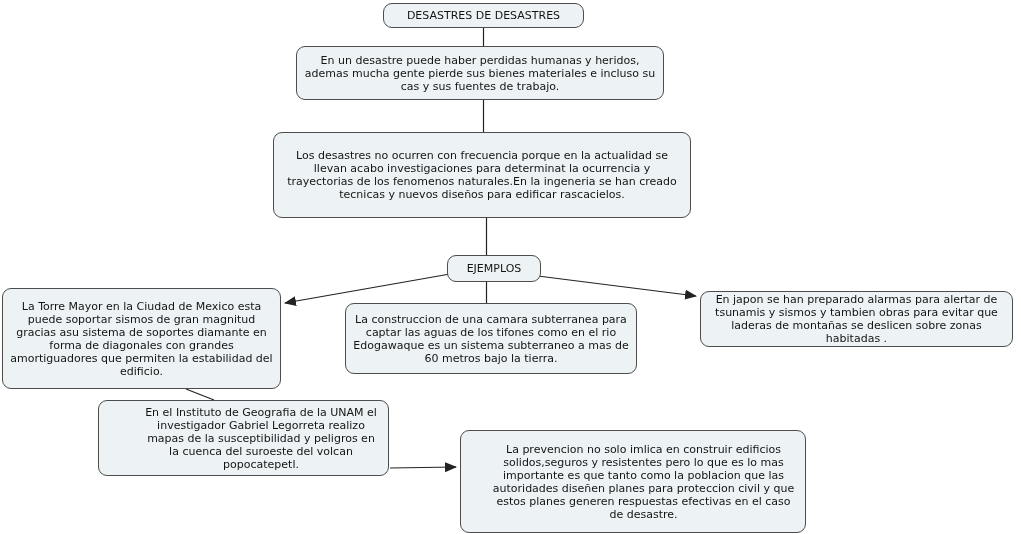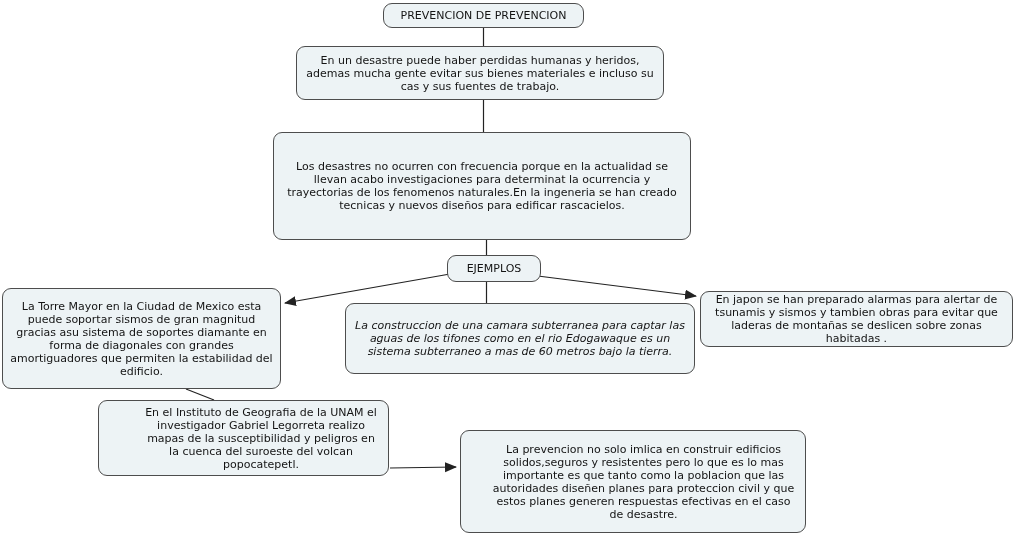--- a/index.html
+++ b/index.html
@@ -42,24 +42,24 @@
     display: flex;
     align-items: center;
     justify-content: center;
     padding: 3px 7px;
     z-index: 1;
     cursor: default;
   }
   
   .n-title         { left: 383px; top: 3px;   width: 201px; height: 25px; }
   .n-impacto       { left: 296px; top: 46px;  width: 368px; height: 54px; }
-  .n-investigacion { left: 273px; top: 132px; width: 418px; height: 108px; }
+  .n-investigacion { left: 273px; top: 132px; width: 418px; height: 86px; }
   .n-ejemplos      { left: 447px; top: 255px; width: 94px;  height: 27px; }
   .n-torre         { left: 2px;   top: 288px; width: 279px; height: 101px; padding: 20px 5px; }
-  .n-camara        { left: 345px; top: 303px; width: 350px; height: 71px; font-style: italic; }
+  .n-camara        { left: 345px; top: 303px; width: 292px; height: 71px; }
   .n-japon         { left: 700px; top: 291px; width: 313px; height: 56px; }
   .n-unam          { left: 98px;  top: 400px; width: 291px; height: 76px; padding-left: 42px; }
   .n-prevencion    { left: 460px; top: 430px; width: 346px; height: 103px; padding-left: 28px; }
 </style>
 </head>
 <body>
 
 <div id="canvas">
 
   <svg id="connector-layer" width="1021" height="534" viewBox="0 0 1021 534">
@@ -71,23 +71,23 @@
   <line x1="483.5" y1="28" x2="483.5" y2="46" stroke="#222222"></line>
       <line x1="483.5" y1="100" x2="483.5" y2="132" stroke="#222222"></line>
       <line x1="486.5" y1="218" x2="486.5" y2="255" stroke="#222222"></line>
       <line x1="450" y1="274" x2="285" y2="303" stroke="#222222" marker-end="url(#arrowhead)"></line>
       <line x1="486.5" y1="282" x2="486.5" y2="303" stroke="#222222"></line>
       <line x1="522" y1="274" x2="696" y2="296" stroke="#222222" marker-end="url(#arrowhead)"></line>
       <line x1="186" y1="389" x2="214" y2="400" stroke="#222222"></line>
       <line x1="390" y1="468" x2="456" y2="467" stroke="#222222" marker-end="url(#arrowhead)"></line>
     </svg>
 
-  <div class="node n-title">PREVENCION DE PREVENCION</div>
+  <div class="node n-title">DESASTRES DE DESASTRES</div>
 
-  <div class="node n-impacto">En un desastre puede haber perdidas humanas y heridos, ademas mucha gente evitar sus bienes materiales e incluso su cas y sus fuentes de trabajo.</div>
+  <div class="node n-impacto">En un desastre puede haber perdidas humanas y heridos, ademas mucha gente pierde sus bienes materiales e incluso su cas y sus fuentes de trabajo.</div>
 
   <div class="node n-investigacion">Los desastres no ocurren con frecuencia porque en la actualidad se llevan acabo investigaciones para determinat la ocurrencia y trayectorias de los fenomenos naturales.En la ingeneria se han creado tecnicas y nuevos diseños para edificar rascacielos.</div>
 
   <div class="node n-ejemplos">EJEMPLOS</div>
 
   <div class="node n-torre">La Torre Mayor en la Ciudad de Mexico esta puede soportar sismos de gran magnitud gracias asu sistema de soportes diamante en forma de diagonales con grandes amortiguadores que permiten la estabilidad del edificio.</div>
 
   <div class="node n-camara">La construccion de una camara subterranea para captar las aguas de los tifones como en el rio Edogawaque es un sistema subterraneo a mas de 60 metros bajo la tierra.</div>
 
   <div class="node n-japon">En japon se han preparado alarmas para alertar de tsunamis y sismos y tambien obras para evitar que laderas de montañas se deslicen sobre zonas habitadas .</div>

